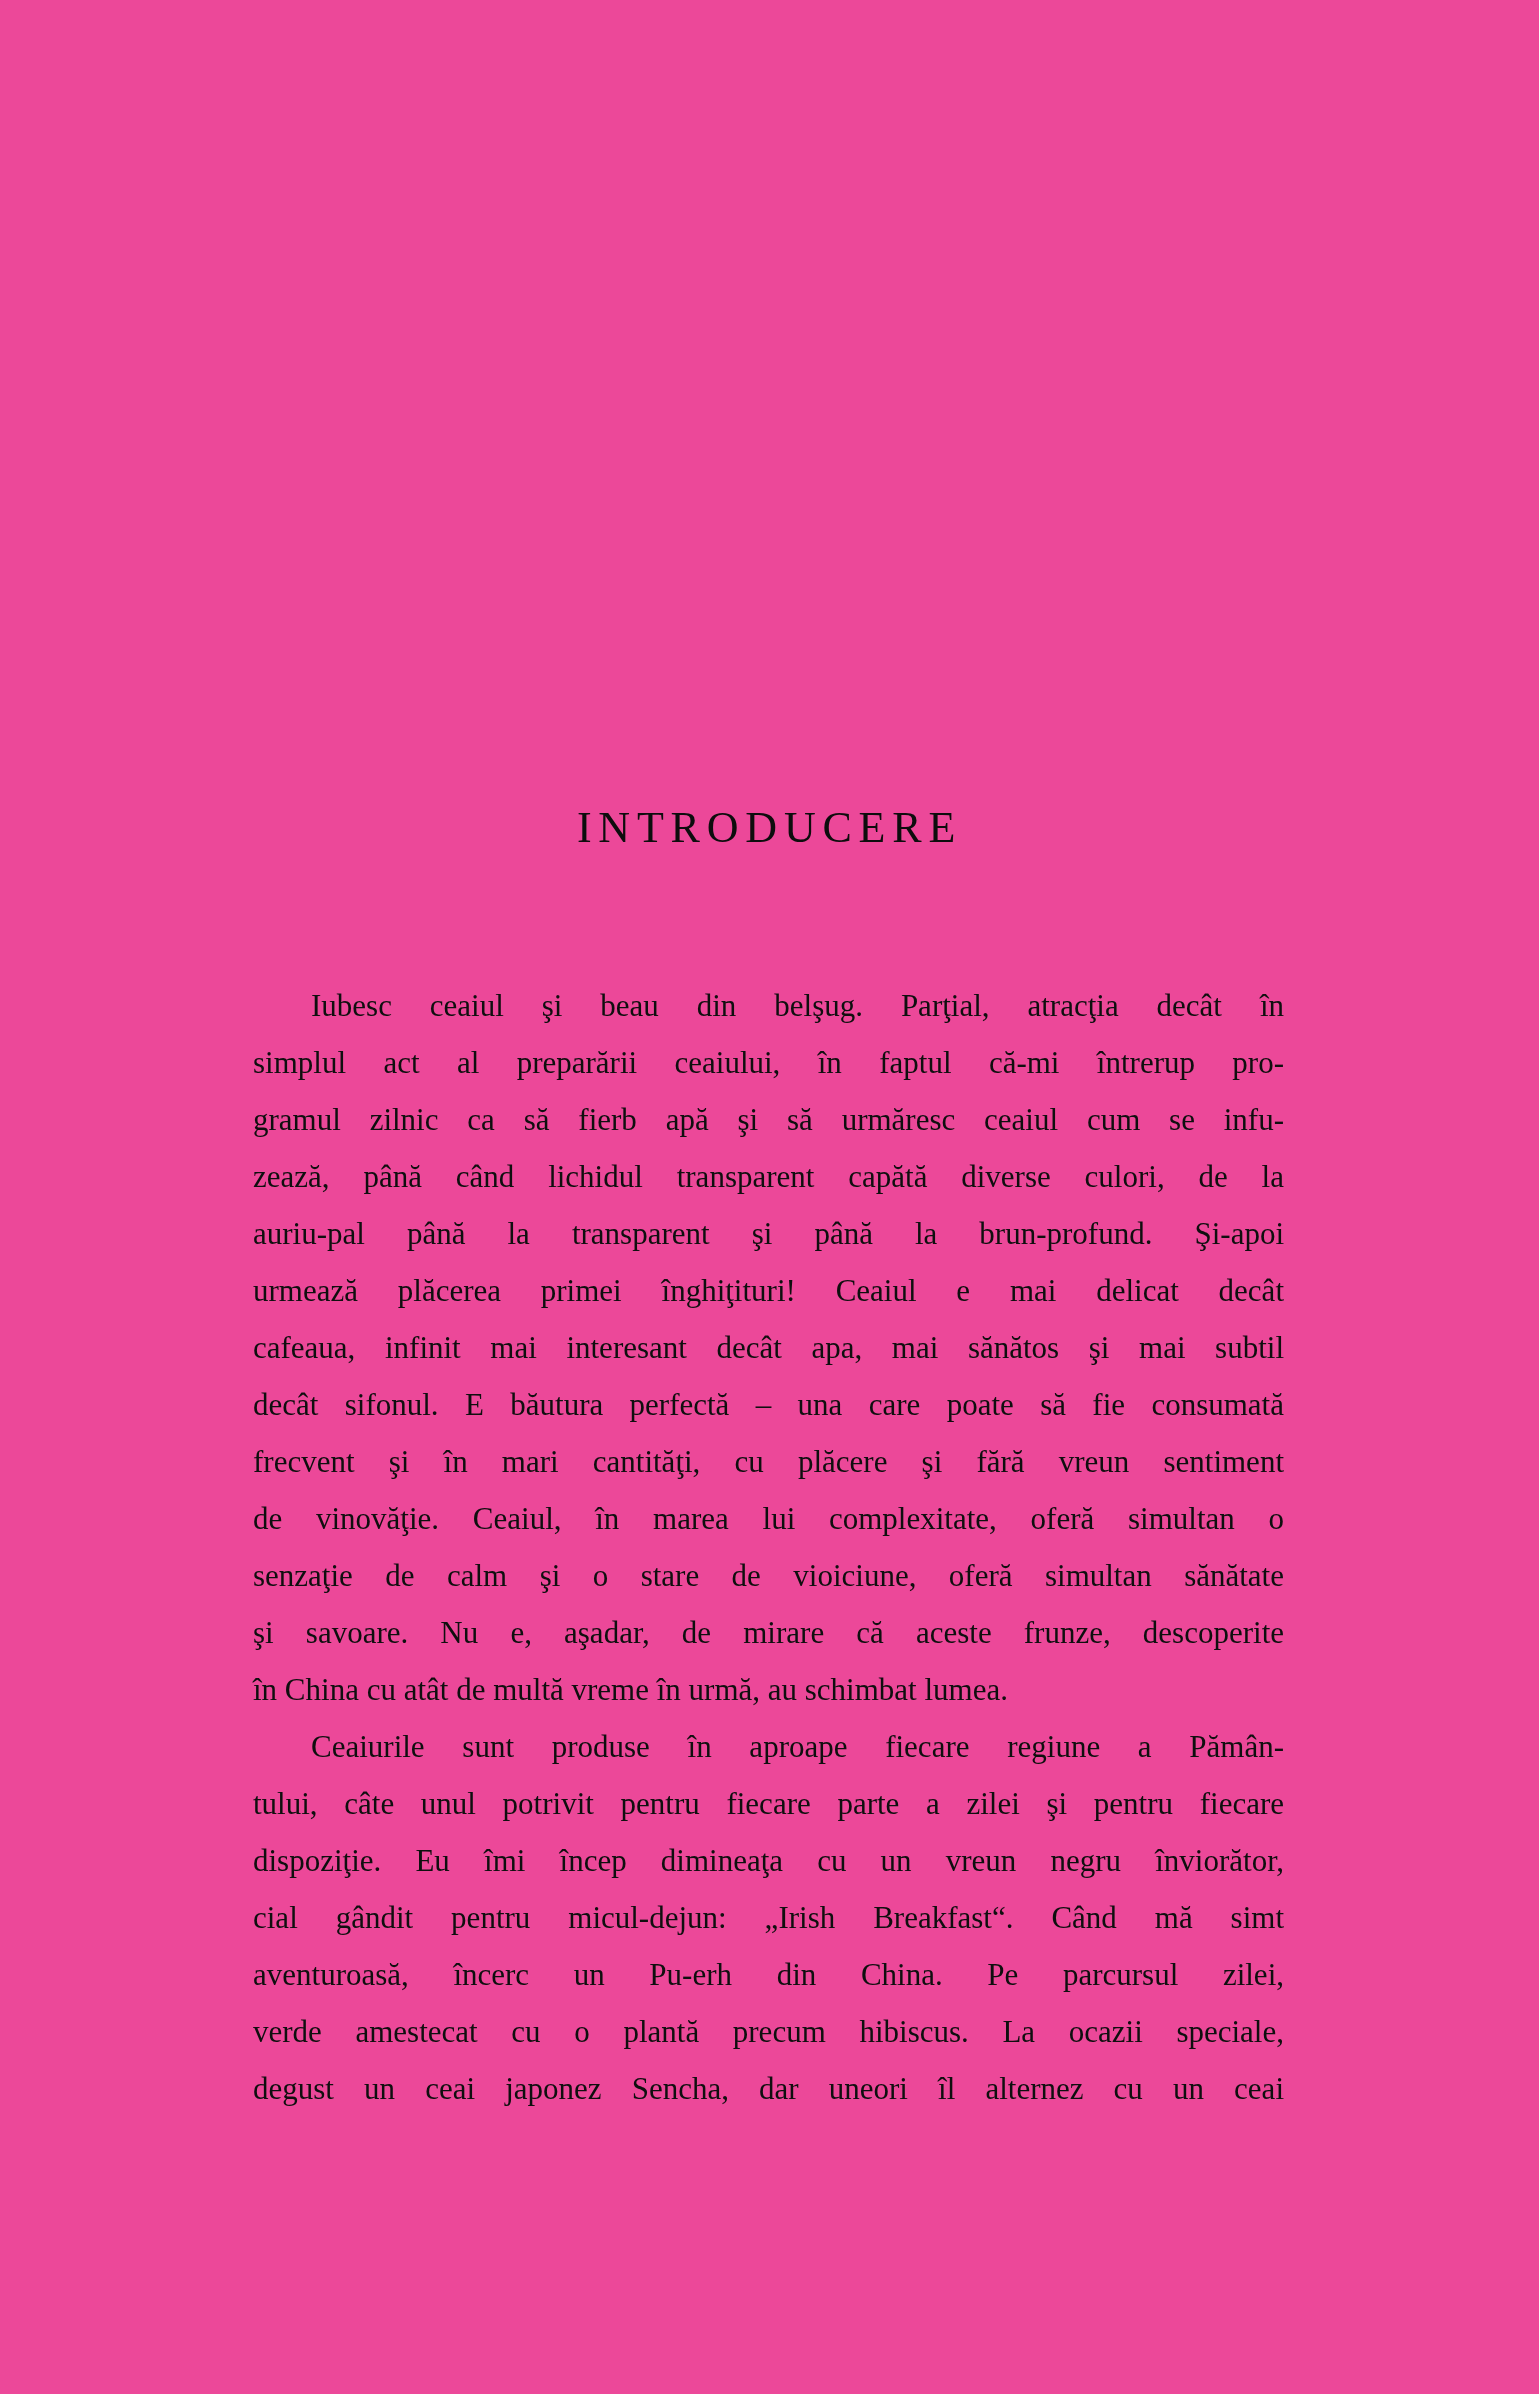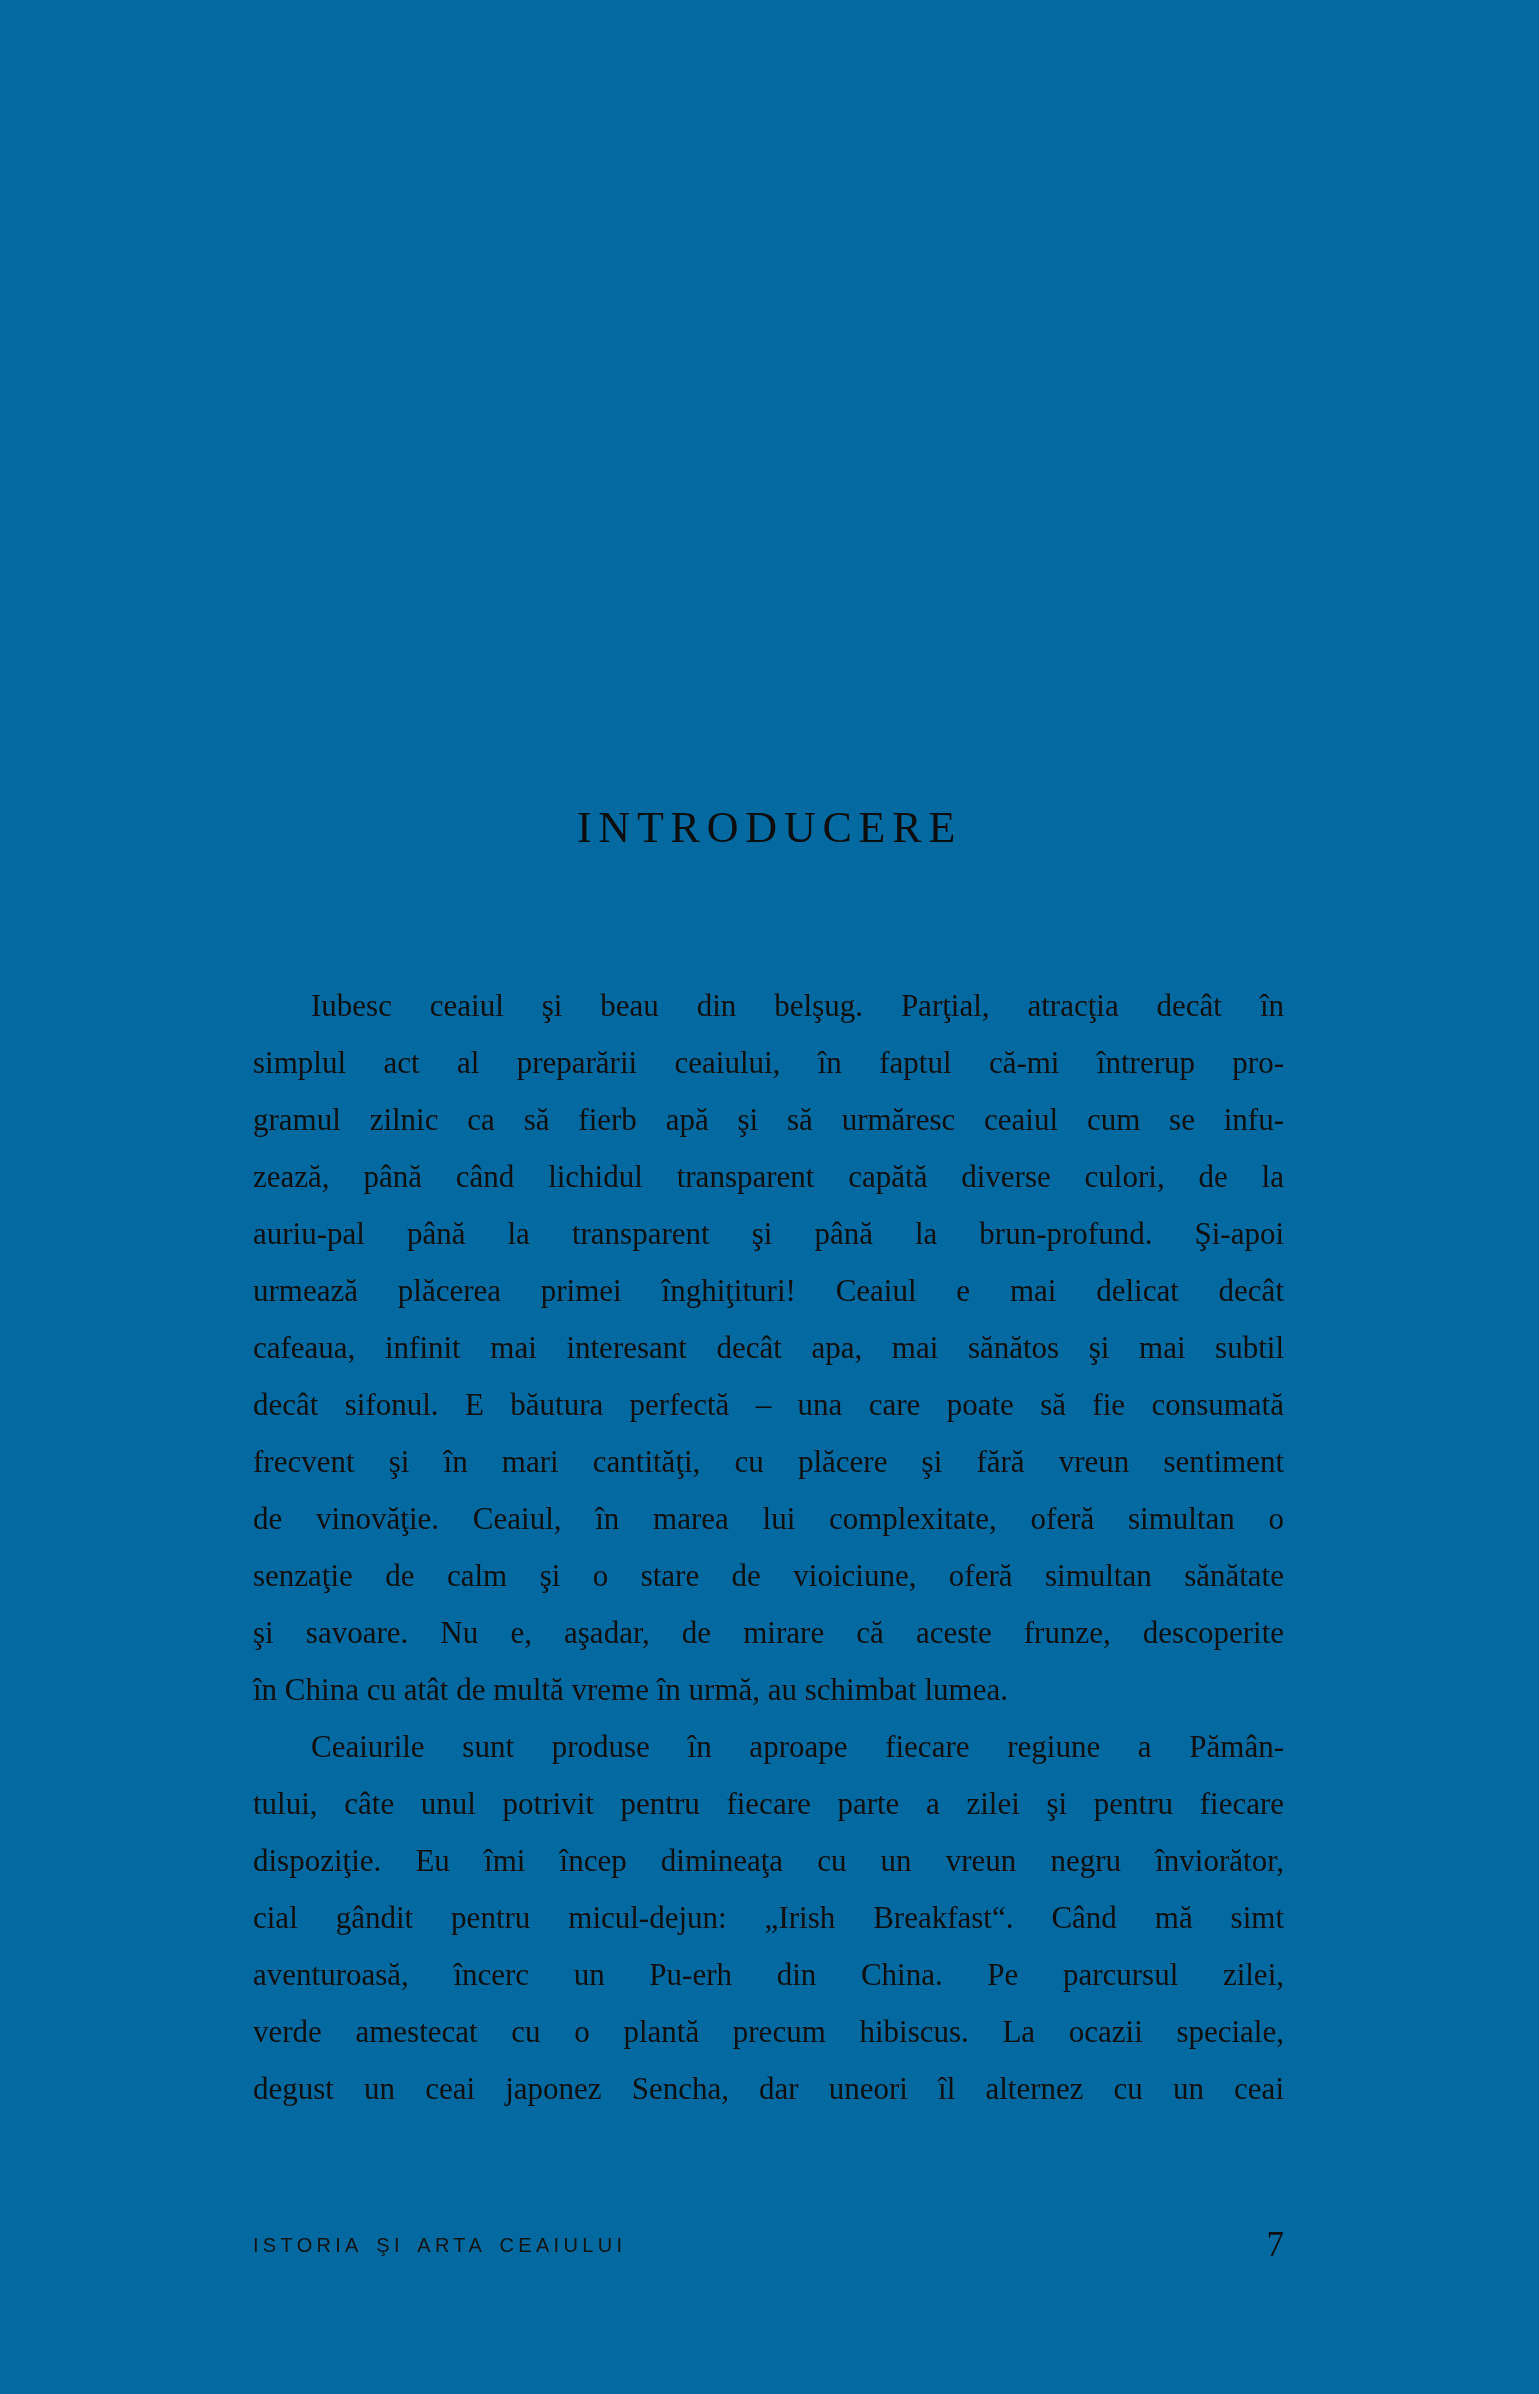--- a/index.html
+++ b/index.html
@@ -4,21 +4,21 @@
 <style>
   html, body {
     margin: 0;
     padding: 0;
     background: #e8e8e8;
   }
   .page {
     position: relative;
     width: 1539px;
     height: 2394px;
-    background: #0369a1;
+    background: #ec4899;
     font-family: "Liberation Serif", serif;
     color: #111111;
     overflow: hidden;
   }
   .chapter-title {
     position: absolute;
     left: 0;
     top: 802px;
     width: 1539px;
     text-align: center;
@@ -105,19 +105,15 @@
       <div class="line">tului, câte unul potrivit pentru fiecare parte a zilei şi pentru fiecare</div>
       <div class="line">dispoziţie. Eu îmi încep dimineaţa cu un vreun negru înviorător,</div>
       <div class="line">cial gândit pentru micul-dejun: „Irish Breakfast“. Când mă simt</div>
       <div class="line">aventuroasă, încerc un Pu-erh din China. Pe parcursul zilei,</div>
       <div class="line">verde amestecat cu o plantă precum hibiscus. La ocazii speciale,</div>
       <div class="line">degust un ceai japonez Sencha, dar uneori îl alternez cu un ceai</div>
     </div>
 
   </div>
 
-  <div class="page-footer">
-    <span class="running-title">ISTORIA ŞI ARTA CEAIULUI</span>
-    <span class="page-number">7</span>
-  </div>
 
 </div>
 
 
 </body></html>

